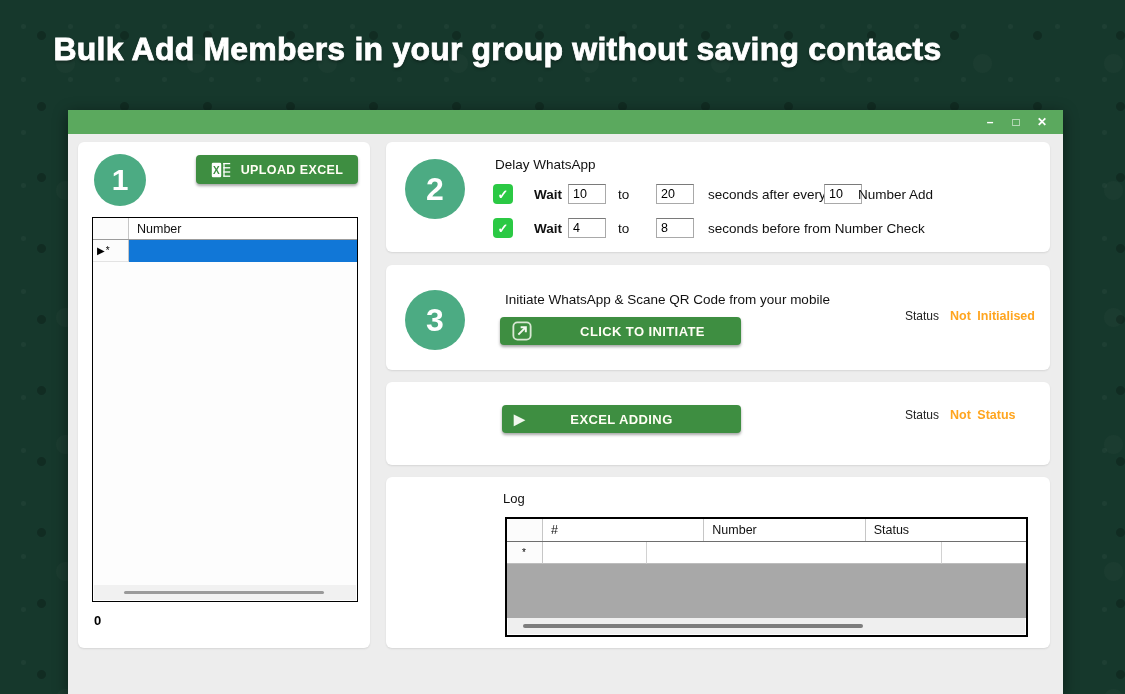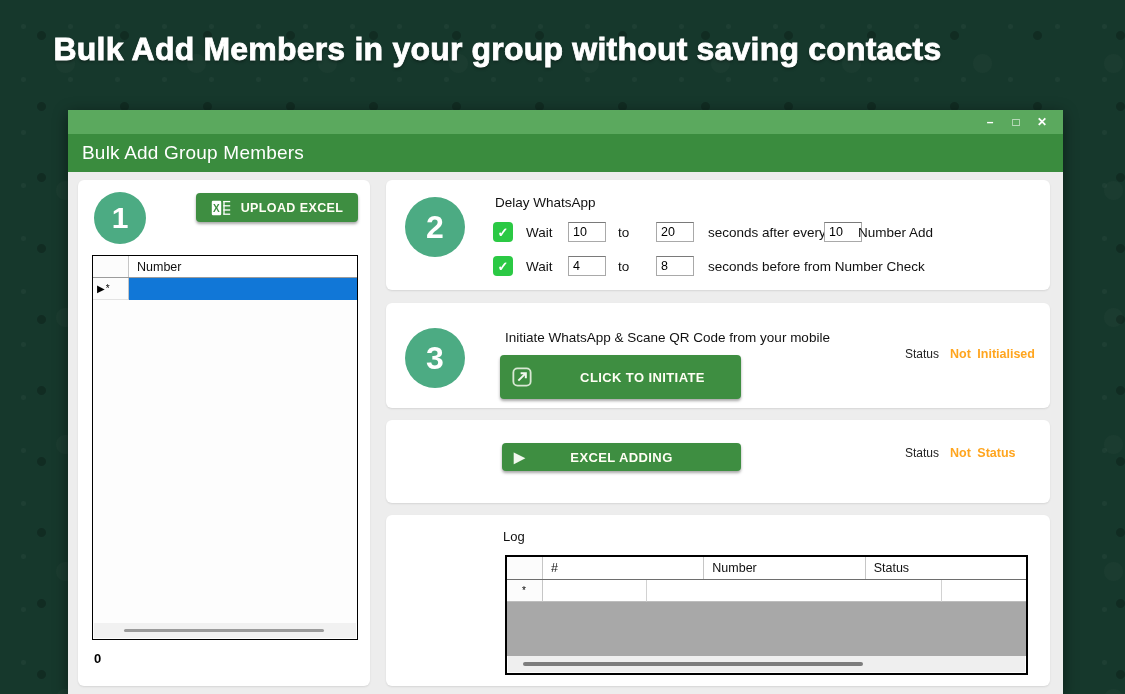--- a/index.html
+++ b/index.html
@@ -55,21 +55,21 @@
   .badge-lg { left:19px; width:60px; height:60px; font-size:32px; }
 
   .green-btn {
     position:absolute; border:none; border-radius:4px;
     background: var(--accent-green, #3e8e41); color:#fffef4;
     font-family:"Liberation Sans", sans-serif; font-weight:bold; font-size:13px;
     letter-spacing:0.4px; box-shadow:0 2px 3px rgba(0,0,0,0.35);
     display:flex; align-items:center; justify-content:center; gap:10px; cursor:pointer;
   }
   .btn-upload { left:118px; top:13px; width:162px; height:29px; font-size:12.5px; }
-  .btn-initiate { left:114px; top:52px; width:241px; height:44px;padding-left:44px; }
+  .btn-initiate { left:114px; top:52px; width:241px; height:28px;padding-left:44px; }
   .btn-start { left:116px; top:23px; width:239px; height:28px; }
   .btn-ico { display:flex; align-items:center; }
   .btn-initiate .btn-ico, .btn-start .btn-ico { position:absolute; left:12px; }
   .play-glyph { font-size:14px; color:#f2f7ee; }
 
   
   .dgv { position:absolute; border:1.5px solid #000; background:#fdfdfd; }
   .dgv-numbers { left:14px; top:75px; width:266px; height:385px; }
   .dgv-head { display:flex; height:22px; border-bottom:1px solid #9c9c9c; background:#fff; }
   .dgv-corner { width:36px; border-right:1px solid #c6c6c6; background:#fcfcfc; }
@@ -88,21 +88,21 @@
 
   
   .delay-title { position:absolute; left:109px; top:15px; font-size:13.5px; color:#111; }
   .delay-row { position:absolute; left:0; height:22px; width:100%; }
   .delay-row-1 { top:42px; } .delay-row-2 { top:76px; }
   .delay-row > * { position:absolute; top:0; }
   .checkbox { left:107px; width:20px; height:20px; border-radius:4px;
     background: var(--checkbox-green, #2bc944); color:#fff; font-size:13px; font-weight:bold;
     display:flex; align-items:center; justify-content:center; cursor:pointer; }
   .lbl { font-size:13.5px; color:#111; line-height:21px; white-space:nowrap; }
-  .lbl-wait { left:140px; } .lbl-to { left:232px; } .lbl-after { left:322px;text-align:right; } .lbl-tail { left:472px; }
+  .lbl-wait { left:148px;font-weight:bold; } .lbl-to { left:232px; } .lbl-after { left:322px;text-align:right; } .lbl-tail { left:472px; }
   .num-input { width:38px; height:20px; border:1px solid #a9a9a9; border-top-color:#7a7a7a;
     font-family:"Liberation Sans", sans-serif; font-size:12.5px; color:#000; padding:0 0 0 4px; outline:none; }
   .in-1 { left:182px; } .in-2 { left:270px; } .in-3 { left:438px; }
 
   
   .instruction { position:absolute; left:119px; top:27px; font-size:13.5px; color:#111; }
   .status-label { position:absolute; left:519px; font-size:12px; color:#222; }
   .status-value { position:absolute; left:564px; font-size:12.5px; font-weight:bold;
     color: var(--status-orange, #ffa51e); word-spacing:3px; white-space:nowrap; }
   .card-init .status-label, .card-init .status-value { top:44px; }
@@ -127,23 +127,20 @@
 <div class="hero-title">Bulk Add Members in your group without saving contacts</div>
 
 <div class="window">
 
   <div class="titlebar">
     <span class="tb-btn">–</span>
     <span class="tb-btn">□</span>
     <span class="tb-btn">✕</span>
   </div>
 
-  <div class="appheader">
-    <span>Bulk Add Group Members</span>
-  </div>
 
   <div class="content">
 
     <div class="card card-left">
       <div class="step-badge badge-1">1</div>
 
       <button class="green-btn btn-upload">
         <span class="btn-ico">
           <svg width="20" height="16" viewBox="0 0 20 16">
             <rect x="0.8" y="0.8" width="9.4" height="14.4" rx="1.2" fill="#ffffff"></rect>

